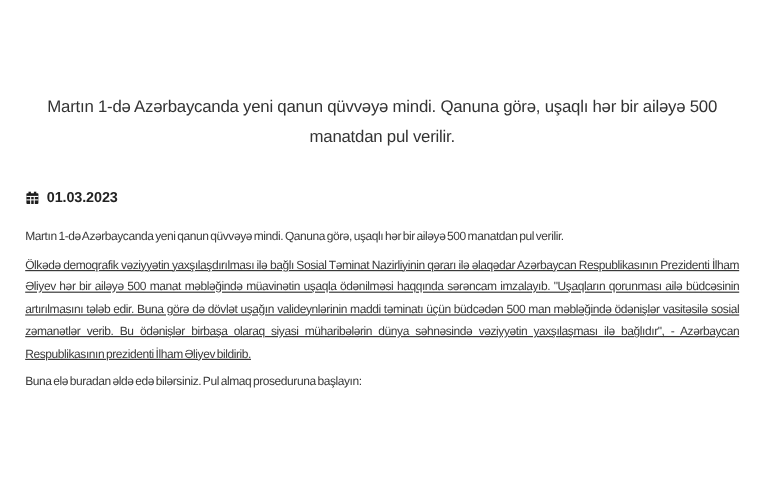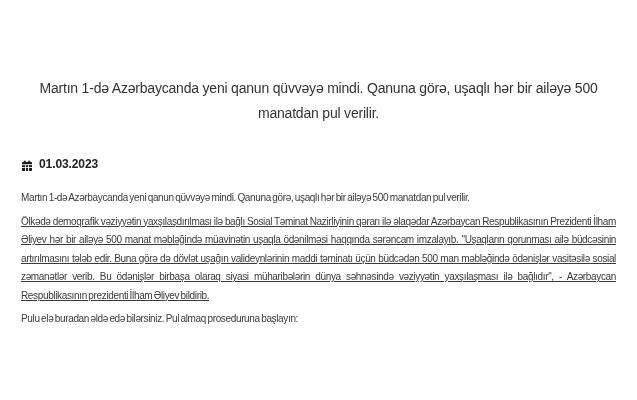--- a/index.html
+++ b/index.html
@@ -79,16 +79,16 @@
         <rect x="14.2" y="10.3" width="1.8" height="11.7" fill="#ffffff"></rect>
         <rect x="2" y="14.2" width="20" height="1.8" fill="#ffffff"></rect>
       </svg>
     </span>
     <span class="date-text">01.03.2023</span>
   </div>
 
   <div class="article-body">
     <p>Martın 1-də Azərbaycanda yeni qanun qüvvəyə mindi. Qanuna görə, uşaqlı hər bir ailəyə 500 manatdan pul verilir.</p>
     <p class="justified">Ölkədə demoqrafik vəziyyətin yaxşılaşdırılması ilə bağlı Sosial Təminat Nazirliyinin qərarı ilə əlaqədar Azərbaycan Respublikasının Prezidenti İlham Əliyev hər bir ailəyə 500 manat məbləğində müavinətin uşaqla ödənilməsi haqqında sərəncam imzalayıb. "Uşaqların qorunması ailə büdcəsinin artırılmasını tələb edir. Buna görə də dövlət uşağın valideynlərinin maddi təminatı üçün büdcədən 500 man məbləğində ödənişlər vasitəsilə sosial zəmanətlər verib. Bu ödənişlər birbaşa olaraq siyasi müharibələrin dünya səhnəsində vəziyyətin yaxşılaşması ilə bağlıdır", - Azərbaycan Respublikasının prezidenti İlham Əliyev bildirib.</p>
-    <p>Pulu elə buradan əldə edə bilərsiniz. Pul almaq proseduruna başlayın:</p>
+    <p>Buna elə buradan əldə edə bilərsiniz. Pul almaq proseduruna başlayın:</p>
   </div>
 
 </div>
 
 </body></html>

